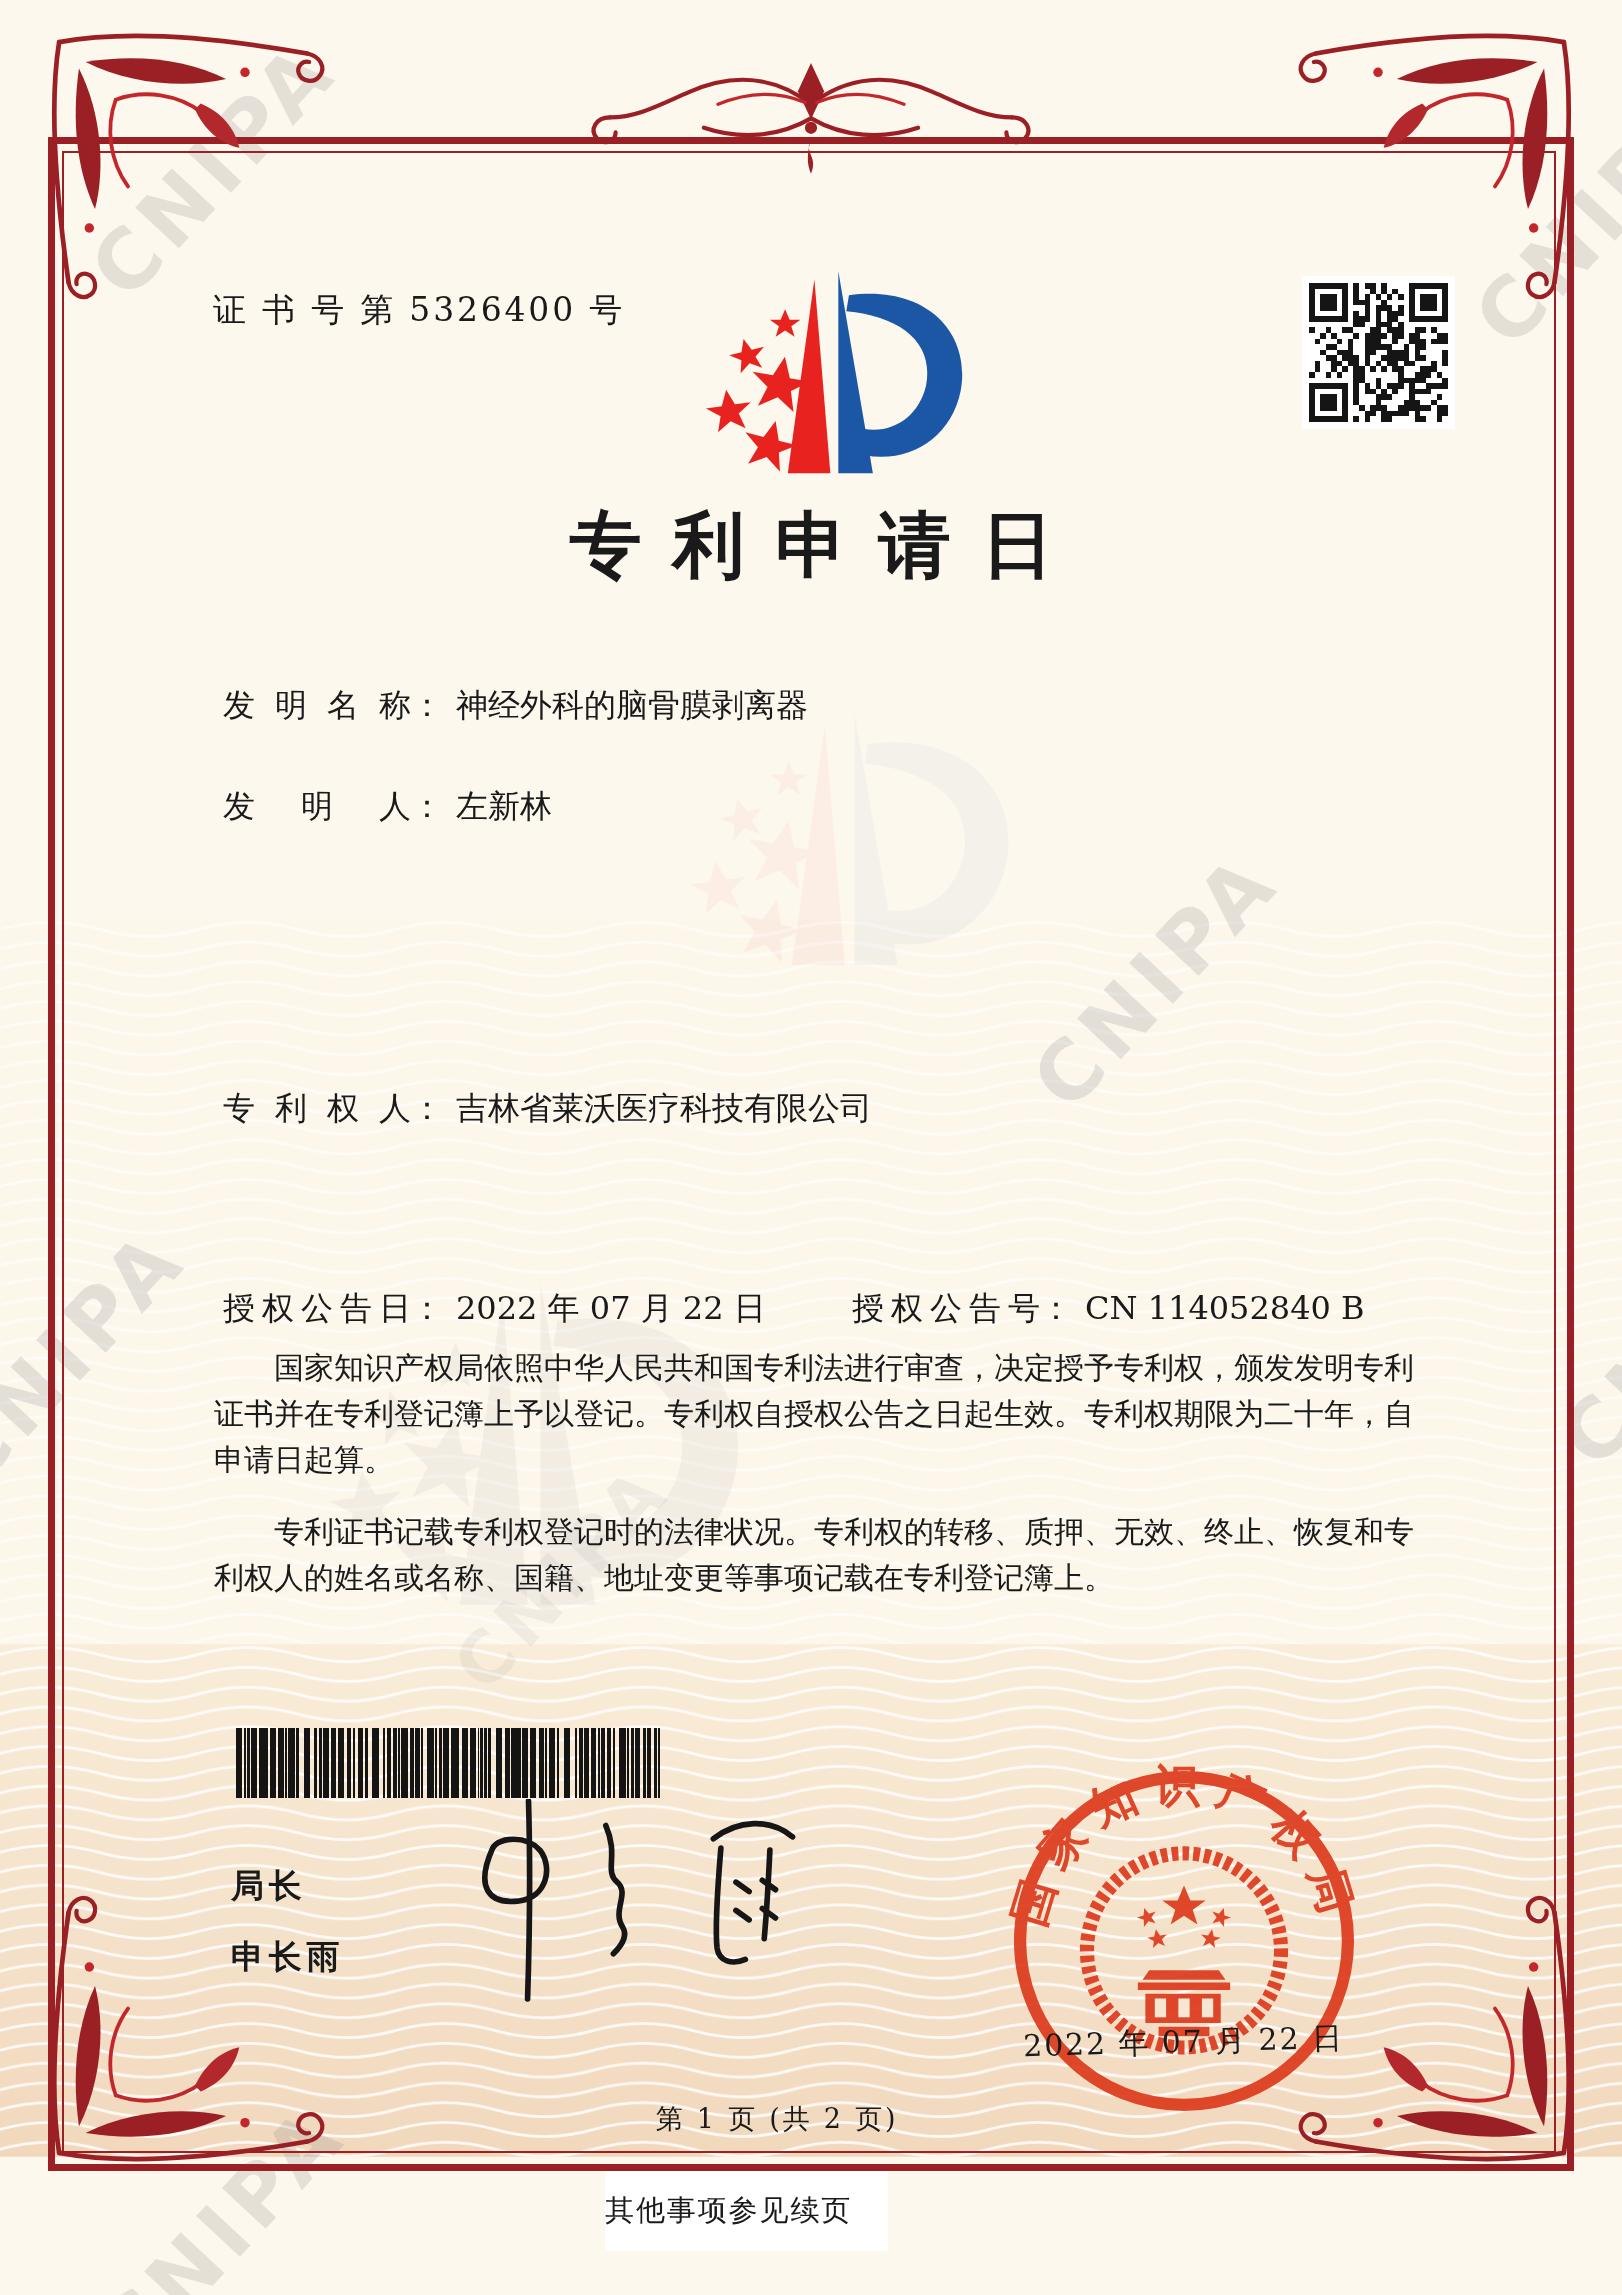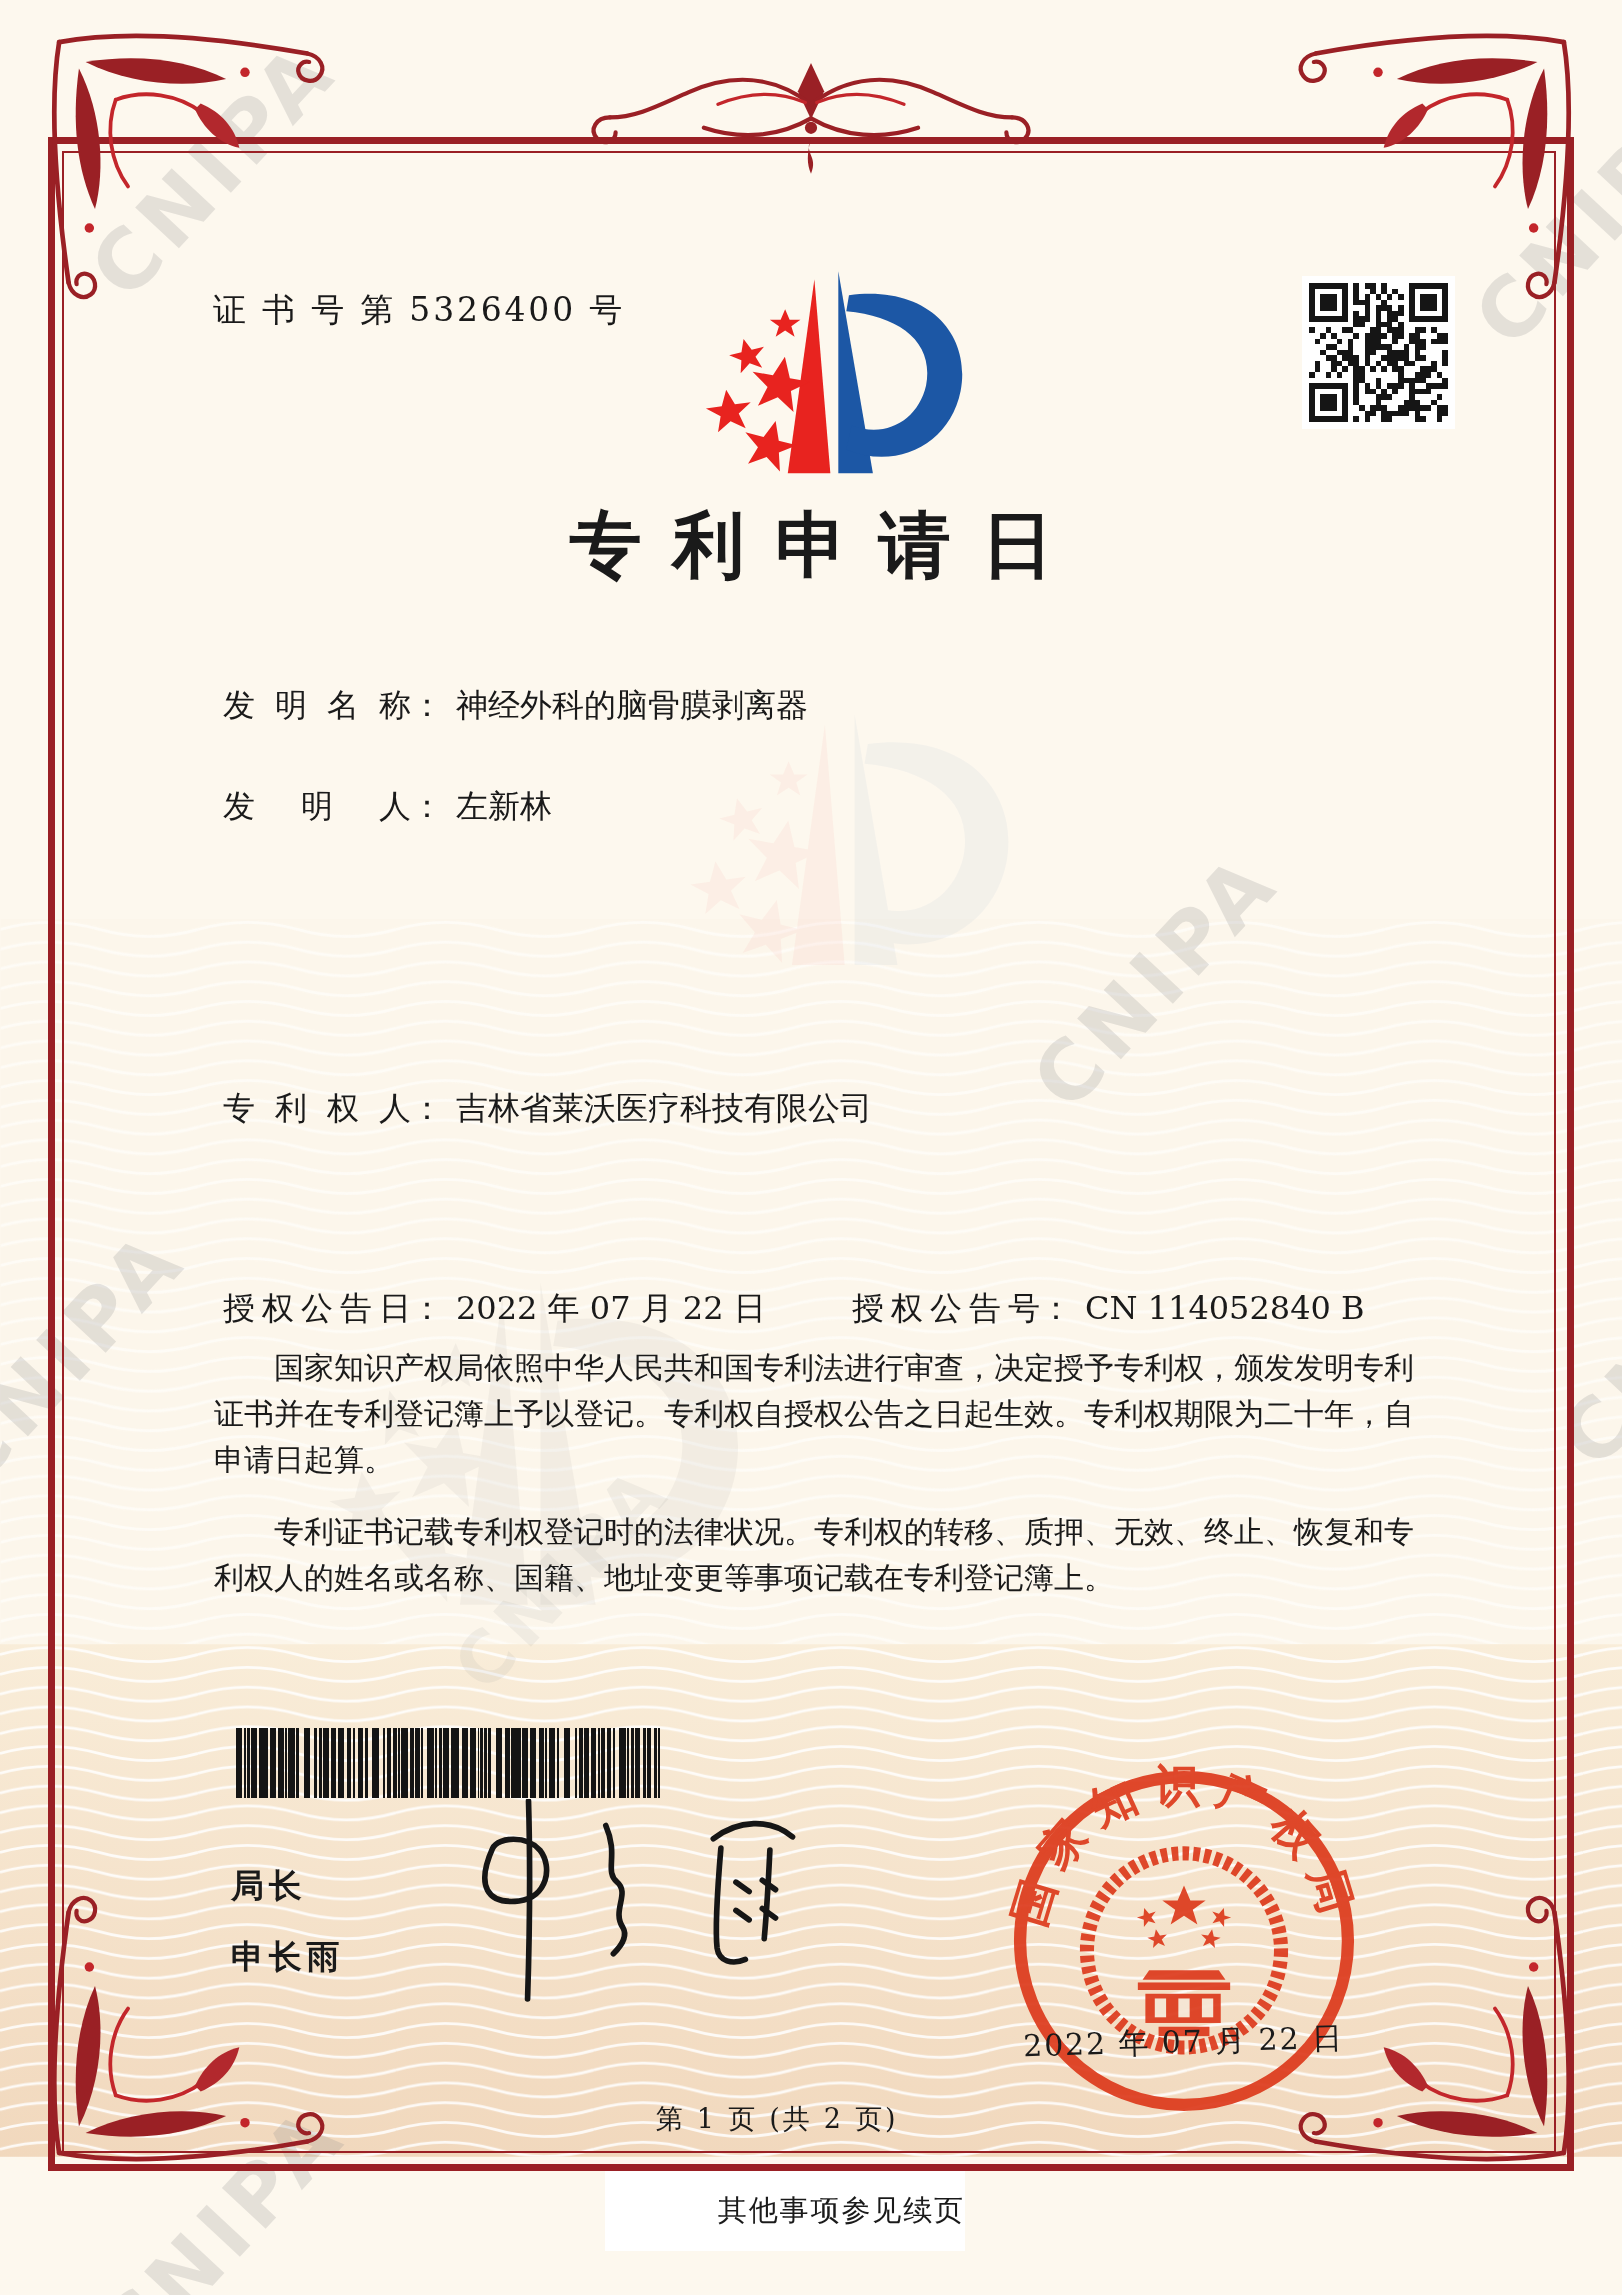--- a/index.html
+++ b/index.html
@@ -97,23 +97,23 @@
   .seal-date{
     position:absolute;left:1008px;top:2022px;width:351px;z-index:7;
     text-align:center;font-size:30px;letter-spacing:1.9px;
     transform:rotate(-1.5deg);
   }
   .page-info{
     position:absolute;left:612px;top:2101px;width:330px;z-index:5;
     text-align:center;font-size:27px;letter-spacing:2.8px;
   }
   .note-strip{
-    position:absolute;left:605px;top:2171px;width:360px;height:80px;
+    position:absolute;left:605px;top:2171px;width:283px;height:80px;
     background:#ffffff;z-index:8;
-    display:flex;align-items:center;justify-content:flex-end;
+    display:flex;align-items:center;justify-content:flex-start;
   }
   .note-strip .note{font-size:29px;letter-spacing:1.9px;}
 </style>
 </head>
 <body>
 
 <div id="page">
 
   <svg width="0" height="0" style="position:absolute">
     <defs>

